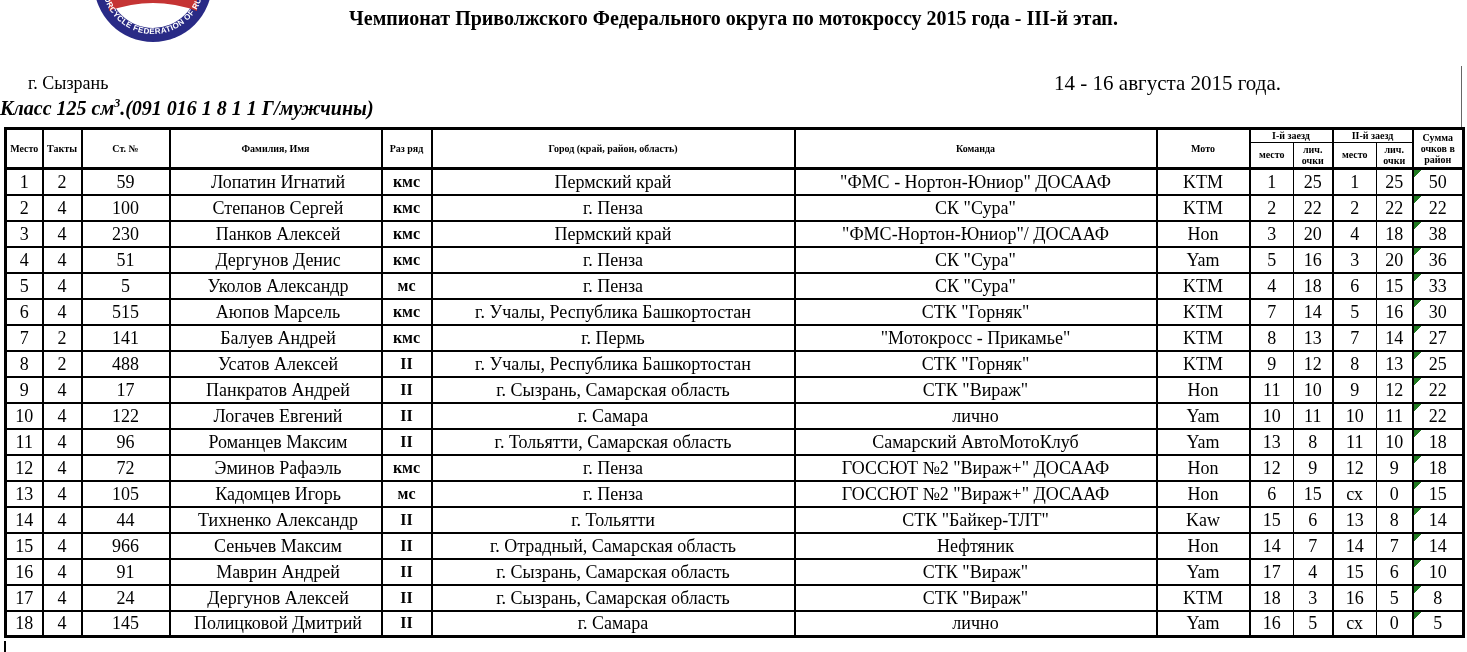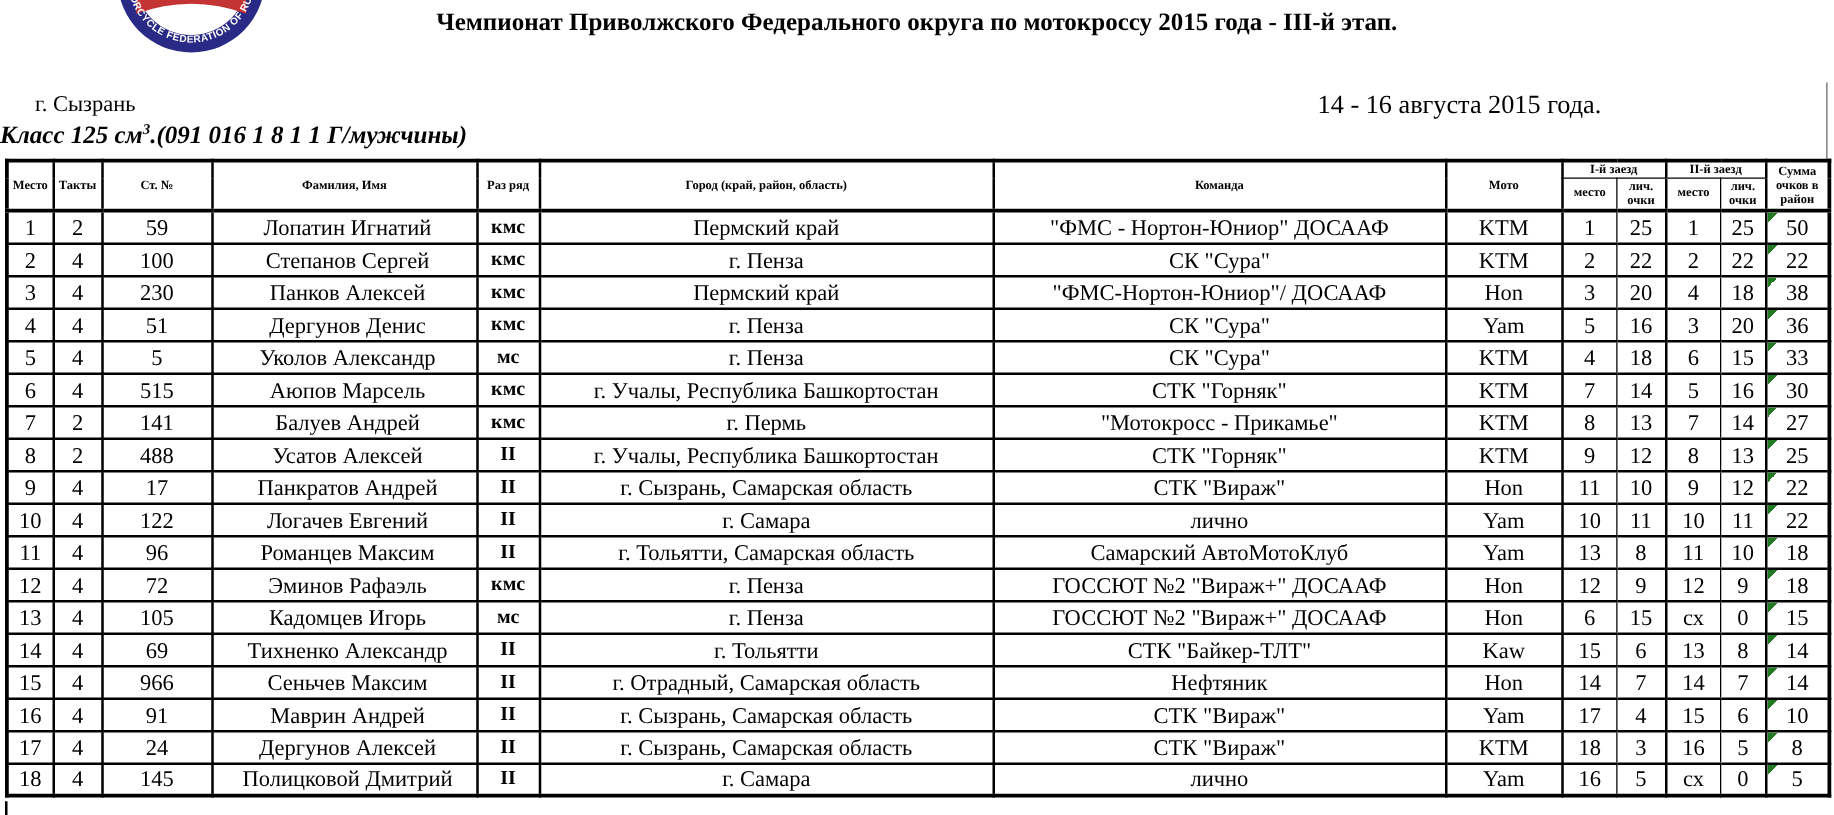--- a/index.html
+++ b/index.html
@@ -295,21 +295,21 @@
           <td>Hon</td>
           <td class="thin-r">6</td>
           <td class="thin-l">15</td>
           <td class="thin-r">сх</td>
           <td class="thin-l">0</td>
           <td class="sum">15</td>
         </tr>
         <tr>
           <td>14</td>
           <td>4</td>
-          <td>69</td>
+          <td>44</td>
           <td class="name">Тихненко Александр</td>
           <td class="rank">II</td>
           <td>г. Тольятти</td>
           <td>СТК "Байкер-ТЛТ"</td>
           <td>Kaw</td>
           <td class="thin-r">15</td>
           <td class="thin-l">6</td>
           <td class="thin-r">13</td>
           <td class="thin-l">8</td>
           <td class="sum">14</td>

